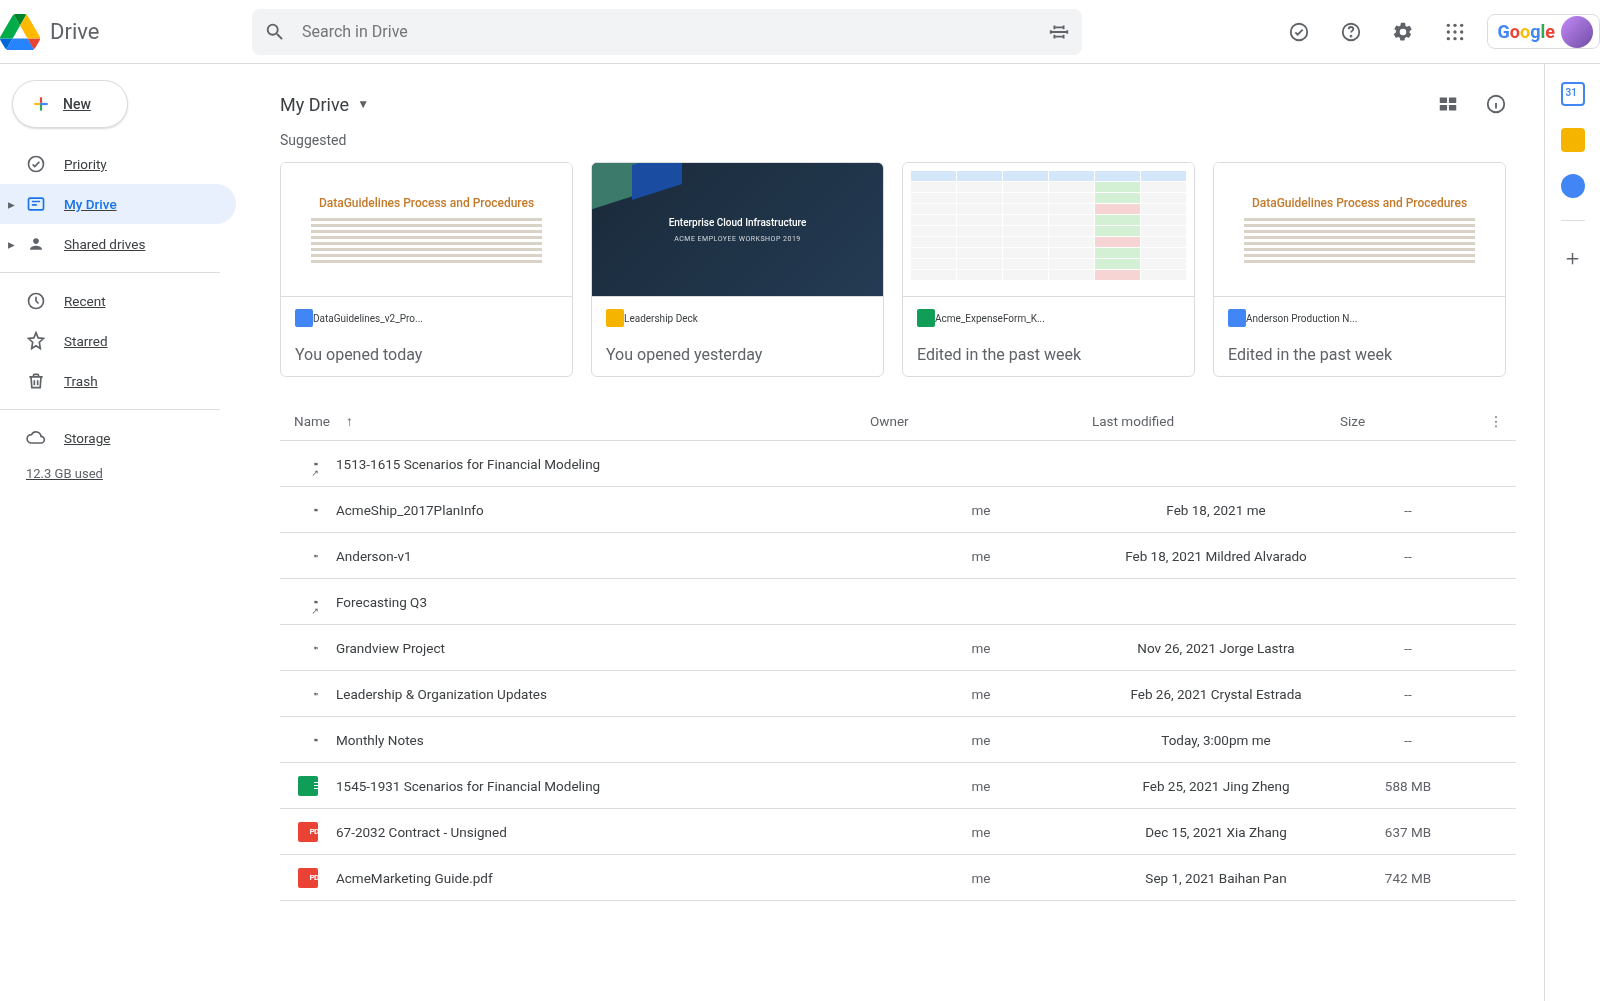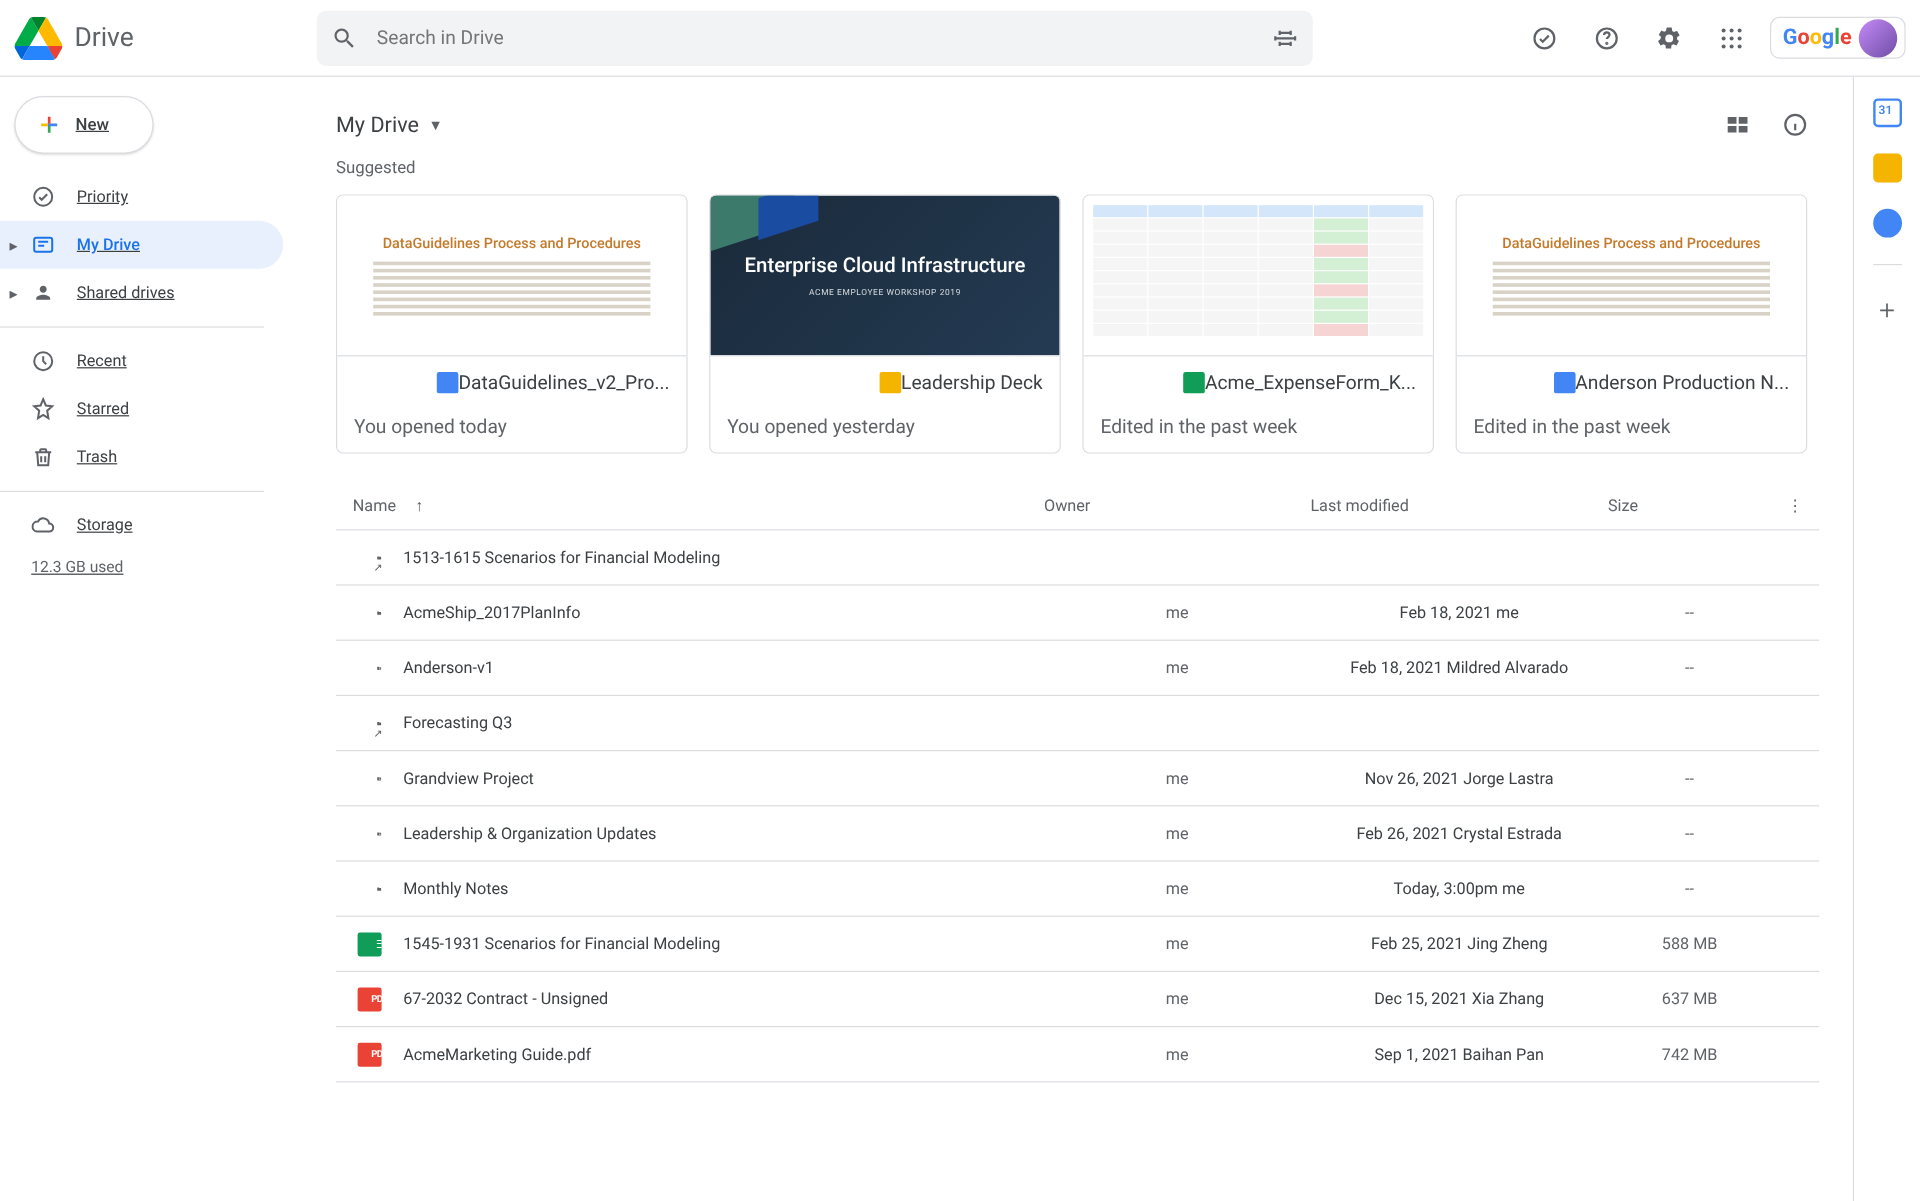--- a/index.html
+++ b/index.html
@@ -9,21 +9,21 @@
   --grey600:#5f6368;
   --grey800:#3c4043;
   --blue:#1a73e8;
   --blue50:#e8f0fe;
   --font:'Google Sans',Roboto,Arial,sans-serif;
 }
 *{box-sizing:border-box;margin:0;padding:0;font-family:var(--font);}
 html,body{width:1600px;height:1001px;background:#fff;color:var(--grey800);overflow:hidden;}
 
 
-.header{display:flex;align-items:center;height:64px;padding:0 12px;border-bottom:1px solid var(--grey200);gap:30px;}
+.header{display:flex;align-items:center;height:64px;padding:0 0;border-bottom:1px solid var(--grey200);gap:30px;}
 .brand{display:flex;align-items:center;gap:10px;width:222px;}
 .drive-logo{width:40px;height:40px;}
 .brand-text{font-size:22px;color:var(--grey600);}
 .search{flex:0 0 830px;height:46px;background:var(--grey50);border-radius:8px;display:flex;align-items:center;padding:0 12px;gap:16px;}
 .search .ic{color:var(--grey600);}
 .search input{flex:1;border:none;background:transparent;font-size:16px;color:var(--grey800);outline:none;}
 .hdr-right{margin-left:auto;display:flex;align-items:center;gap:12px;}
 .icbtn{width:40px;height:40px;border-radius:50%;display:flex;align-items:center;justify-content:center;color:var(--grey600);cursor:pointer;}
 .goog-chip{height:35px;border:1px solid var(--grey200);border-radius:8px;display:flex;align-items:center;gap:6px;padding:0 6px 0 10px;}
 .goog-chip span{font-size:18px;font-weight:500;}
@@ -52,30 +52,30 @@
 .cards{display:flex;gap:18px;margin-bottom:24px;}
 .card{width:293px;border:1px solid var(--grey200);border-radius:6px;overflow:hidden;background:#fff;cursor:pointer;}
 .thumb{height:134px;background:var(--grey50);border-bottom:1px solid var(--grey200);display:flex;align-items:center;justify-content:center;overflow:hidden;position:relative;}
 .thumb.doc{background:#fff;flex-direction:column;padding:18px 30px;gap:8px;}
 .thumb.doc .t{font-size:12px;color:#c47a2a;font-weight:500;text-align:center;}
 .thumb.doc .lines{width:100%;display:flex;flex-direction:column;gap:3px;}
 .thumb.doc .lines i{height:3px;background:#d9d2c7;display:block;}
 .thumb.slide{background:linear-gradient(135deg,#1a2a3a 0%,#243b53 100%);color:#fff;flex-direction:column;gap:6px;padding:20px;}
 .thumb.slide::before{content:"";position:absolute;top:0;left:0;width:70px;height:45px;background:#3c7a6b;transform:skewY(-18deg) translateY(-10px);}
 .thumb.slide::after{content:"";position:absolute;top:0;left:40px;width:50px;height:35px;background:#1a4ca1;transform:skewY(-18deg) translateY(-6px);}
-.thumb.slide .t{font-size:17px;font-weight:500;text-align:center;z-index:1;line-height:1.3;}
+.thumb.slide .t{font-size:10px;font-weight:500;text-align:center;z-index:1;line-height:1.3;}
 .thumb.slide .sub{font-size:7px;letter-spacing:.5px;z-index:1;opacity:.8;}
 .thumb.sheet{background:#fff;padding:8px;}
 .sheet-grid{width:100%;height:100%;display:grid;grid-template-columns:repeat(6,1fr);grid-auto-rows:10px;gap:1px;}
 .sheet-grid i{background:#f5f5f5;}
 .sheet-grid i.h{background:#d4e6f9;}
 .sheet-grid i.r{background:#f7d4d4;}
 .sheet-grid i.g{background:#d4f0d4;}
 .cmeta{padding:12px 14px;}
-.crow1{display:flex;align-items:center;font-size:16px;color:var(--grey800);white-space:nowrap;overflow:hidden;text-overflow:ellipsis;justify-content:flex-end;}
+.crow1{display:flex;align-items:center;font-size:10px;color:var(--grey800);white-space:nowrap;overflow:hidden;text-overflow:ellipsis;}
 .crow2{font-size:16px;color:var(--grey600);margin-top:18px;}
 .ficon{width:18px;height:18px;flex:0 0 18px;border-radius:2px;}
 .ficon.docs{background:#4285F4;} .ficon.slides{background:#F4B400;} .ficon.sheets{background:#0F9D58;}
 
 
 .thead{display:flex;align-items:center;height:40px;border-bottom:1px solid var(--grey200);font-size:13.5px;color:var(--grey600);}
 .col-name{flex:0 0 590px;display:flex;align-items:center;gap:16px;padding-left:14px;}
 .col-owner{flex:0 0 222px;}
 .col-mod{flex:0 0 248px;}
 .col-size{flex:1;}

